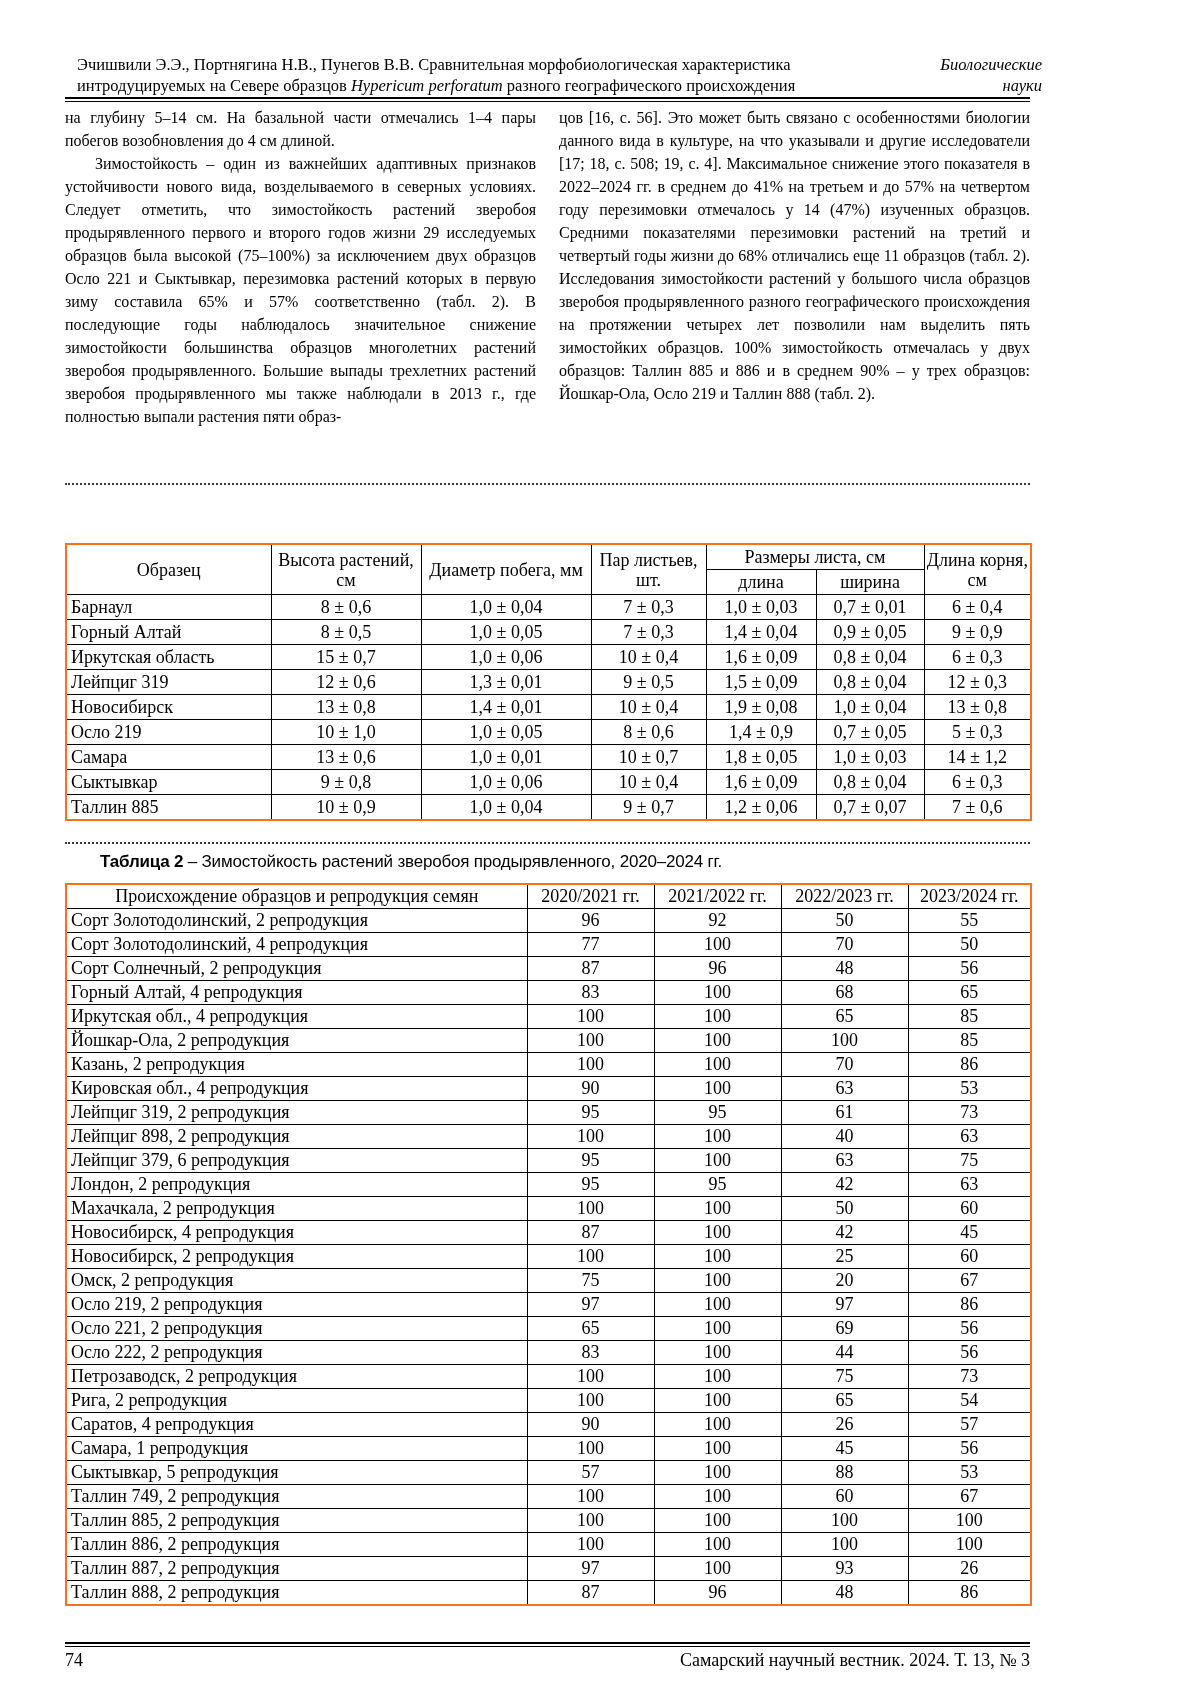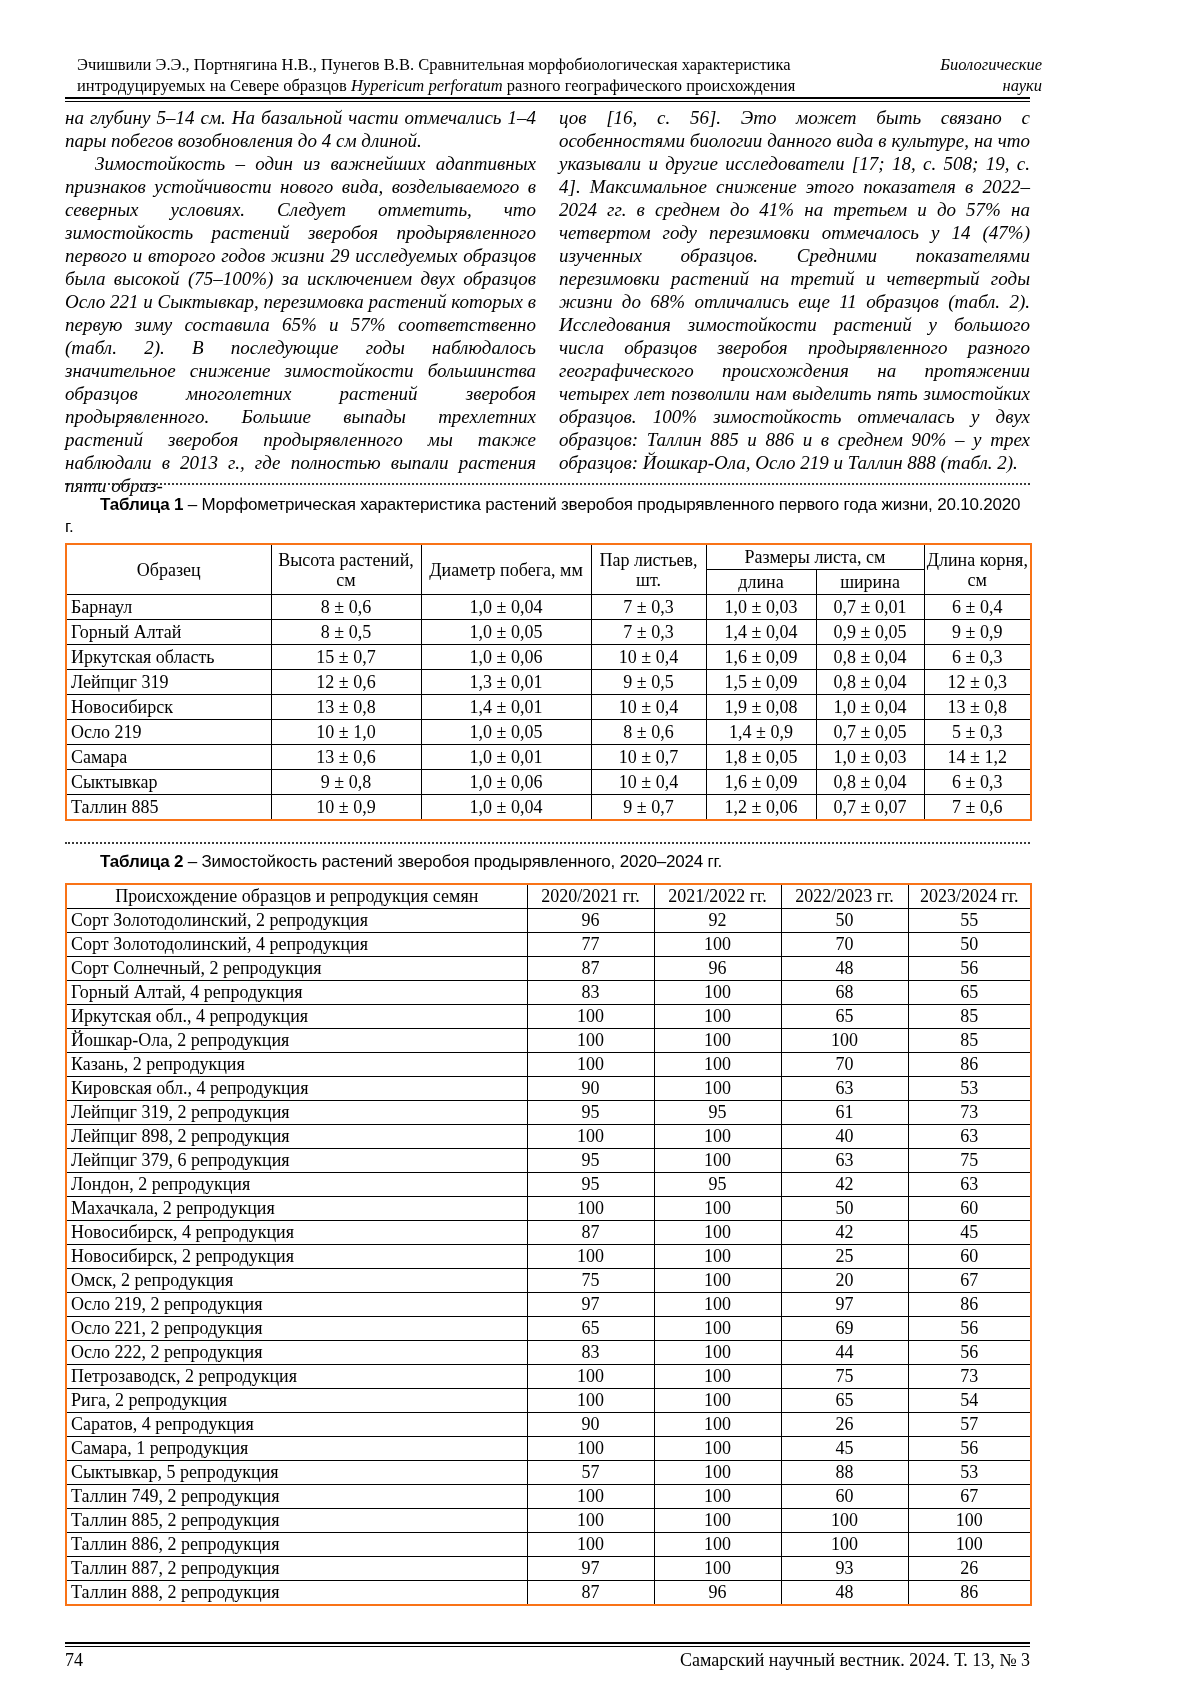--- a/index.html
+++ b/index.html
@@ -17,21 +17,21 @@
   .running-title .species { font-style:italic; }
   .section-label { text-align:right; font-style:italic; white-space:nowrap;font-family:Liberation Serif, serif; }
   .header-rule {
     position:absolute; left:65px; top:97px; width:965px; height:2px;
     border-top:2px solid #000; border-bottom:1px solid #000;
   }
   
   .body-columns {
     position:absolute; left:65px; top:106px; width:965px;
     display:flex; gap:23px;
-    font-size:19px; line-height:23px; text-align:justify;font-style:italic;
+    font-size:16px; line-height:23px; text-align:justify;
   }
   .col { width:474px; }
   .col p { margin:0; }
   .col p.indent { text-indent:30px; }
   
   .dotted { position:absolute; left:65px; width:965px; height:0; border-top:2px dotted #3a3a3a; }
   .dotted.d1 { top:483px; }
   .dotted.d2 { top:842px; }
   
   .tbl-caption {
@@ -98,21 +98,20 @@
       <p>на глубину 5–14 см. На базальной части отмечались 1–4 пары побегов возобновления до 4 см длиной.</p>
       <p class="indent">Зимостойкость – один из важнейших адаптивных признаков устойчивости нового вида, возделываемого в северных условиях. Следует отметить, что зимостойкость растений зверобоя продырявленного первого и второго годов жизни 29 исследуемых образцов была высокой (75–100%) за исключением двух образцов Осло 221 и Сыктывкар, перезимовка растений которых в первую зиму составила 65% и 57% соответственно (табл. 2). В последующие годы наблюдалось значительное снижение зимостойкости большинства образцов многолетних растений зверобоя продырявленного. Большие выпады трехлетних растений зверобоя продырявленного мы также наблюдали в 2013 г., где полностью выпали растения пяти образ-</p>
     </div>
     <div class="col">
       <p>цов [16, с. 56]. Это может быть связано с особенностями биологии данного вида в культуре, на что указывали и другие исследователи [17; 18, с. 508; 19, с. 4]. Максимальное снижение этого показателя в 2022–2024 гг. в среднем до 41% на третьем и до 57% на четвертом году перезимовки отмечалось у 14 (47%) изученных образцов. Средними показателями перезимовки растений на третий и четвертый годы жизни до 68% отличались еще 11 образцов (табл. 2). Исследования зимостойкости растений у большого числа образцов зверобоя продырявленного разного географического происхождения на протяжении четырех лет позволили нам выделить пять зимостойких образцов. 100% зимостойкость отмечалась у двух образцов: Таллин 885 и 886 и в среднем 90% – у трех образцов: Йошкар-Ола, Осло 219 и Таллин 888 (табл. 2).</p>
     </div>
   </div>
 
   <div class="dotted d1"></div>
 
-  <div class="tbl-caption c1"><b>Таблица 1</b><span> – Морфометрическая характеристика растений зверобоя продырявленного первого года жизни, 20.10.2020 г.</span></div>
 
   <table class="data t1">
     <colgroup>
       <col class="c-sample">
         <col class="c-height">
         <col class="c-diam">
         <col class="c-pairs">
       <col class="c-len">
         <col class="c-wid">
         <col class="c-root">

